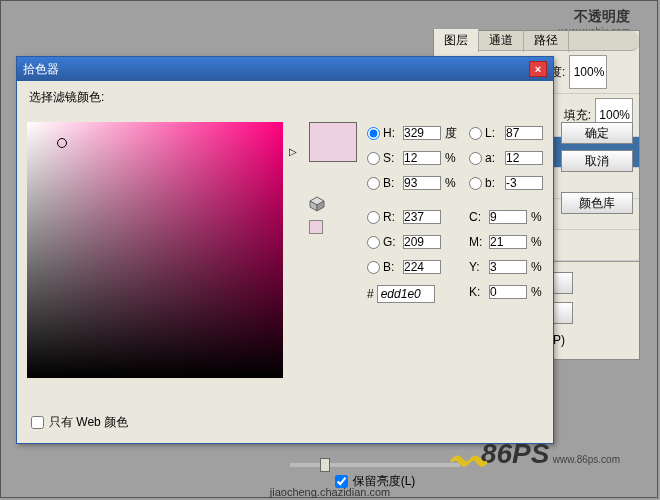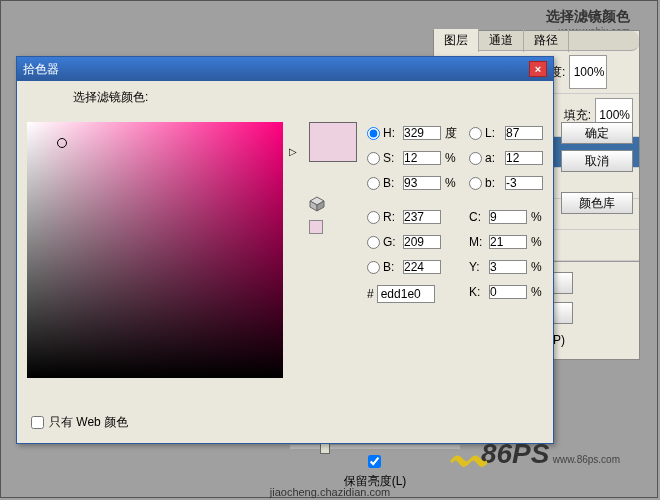--- a/index.html
+++ b/index.html
@@ -37,42 +37,42 @@
 .cube-icon { width: 16px; height: 16px; margin-top: 30px; }
 .small-sw { width: 14px; height: 14px; background: #eed1e0; border: 1px solid #888; margin-top: 4px; }
 
 .inputs-col { display: flex; flex-direction: column; gap: 3px; margin-left: 2px; }
 .input-row { display: flex; align-items: center; gap: 2px; height: 22px; }
 .input-row input[type=radio] { margin-right: 1px; }
 .val-input { width: 38px; height: 14px; border: 1px solid #888; text-align: left; padding-right: 11px; }
 .unit { width: 16px; margin-left: 2px; }
 .lbl { width: 18px; }
 .hex-row { margin-top: 4px; display: flex; align-items: center; gap: 3px; }
-.hex-input { width: 58px; height: 18px; border: 1px solid #888; padding-left: 3px; }
+.hex-input { width: 58px; height: 18px; border: 1px solid #888; padding-left: 3px; font-style: italic; }
 
 .btns-col { display: flex; flex-direction: column; gap: 6px; margin-left: 6px; }
 .web-only { position: absolute; bottom: 12px; left: 14px; display: flex; align-items: center; gap: 5px; }
 
 .filter-dialog-bottom { position: absolute; bottom: 10px; left: 290px; display: flex; flex-direction: column; gap: 6px; align-items: center; z-index: 3; }
 .slider-track { width: 170px; height: 4px; background: #bbb; position: relative; }
 .slider-thumb { position: absolute; width: 10px; height: 14px; background: #e0e0d0; border: 1px solid #666; top: -5px; left: 30px; }
-.preserve-row { display: flex; align-items: center; gap: 5px; flex-direction: column; }
+.preserve-row { display: flex; align-items: center; gap: 5px; }
 
 .logo-86ps { position: absolute; bottom: 30px; right: 40px; z-index: 6; text-align: center; }
 .logo-86ps .big { font-size: 28px; font-weight: bold; color: #333; font-style: italic; }
 .logo-86ps .url { font-size: 10px; color: #444; }
 .logo-86ps .cn { font-size: 11px; color: #333; }
 .swoosh { font-size: 36px; color: #e0c020; position: absolute; left: -30px; top: -8px; }
 .bottom-watermark { position: absolute; bottom: 2px; left: 50%; transform: translateX(-50%); font-size: 11px; color: #333; z-index: 7; }
 </style>
 </head>
 <body>
 
 <div class="border-frame"></div>
-<div class="watermark-top">选择滤镜颜色</div>
+<div class="watermark-top">不透明度</div>
 <div class="watermark-sub">www.webjx.com</div>
 
 <div class="layers-panel">
   <div class="layers-tabs">
     <div class="layers-tab active">图层</div>
     <div class="layers-tab">通道</div>
     <div class="layers-tab">路径</div>
   </div>
   <div class="layers-row">
     <select><option>正常</option></select>
@@ -107,21 +107,21 @@
         <span>预览(P)</span>
       </div>
   </div>
 </div>
 
 <div class="color-picker">
   <div class="titlebar">
     <span>拾色器</span>
     <div class="close-btn">×</div>
   </div>
-  <div style="padding:8px 12px 0 12px;margin-left:44px;">
+  <div style="padding:8px 12px 0 12px;">
     <span class="picker-label">选择滤镜颜色:</span>
   </div>
   <div class="picker-body">
     <div>
       <div class="color-field">
         <div class="color-cursor"></div>
       </div>
     </div>
     <div class="hue-slider">
       <span class="hue-indicator">▷</span>

